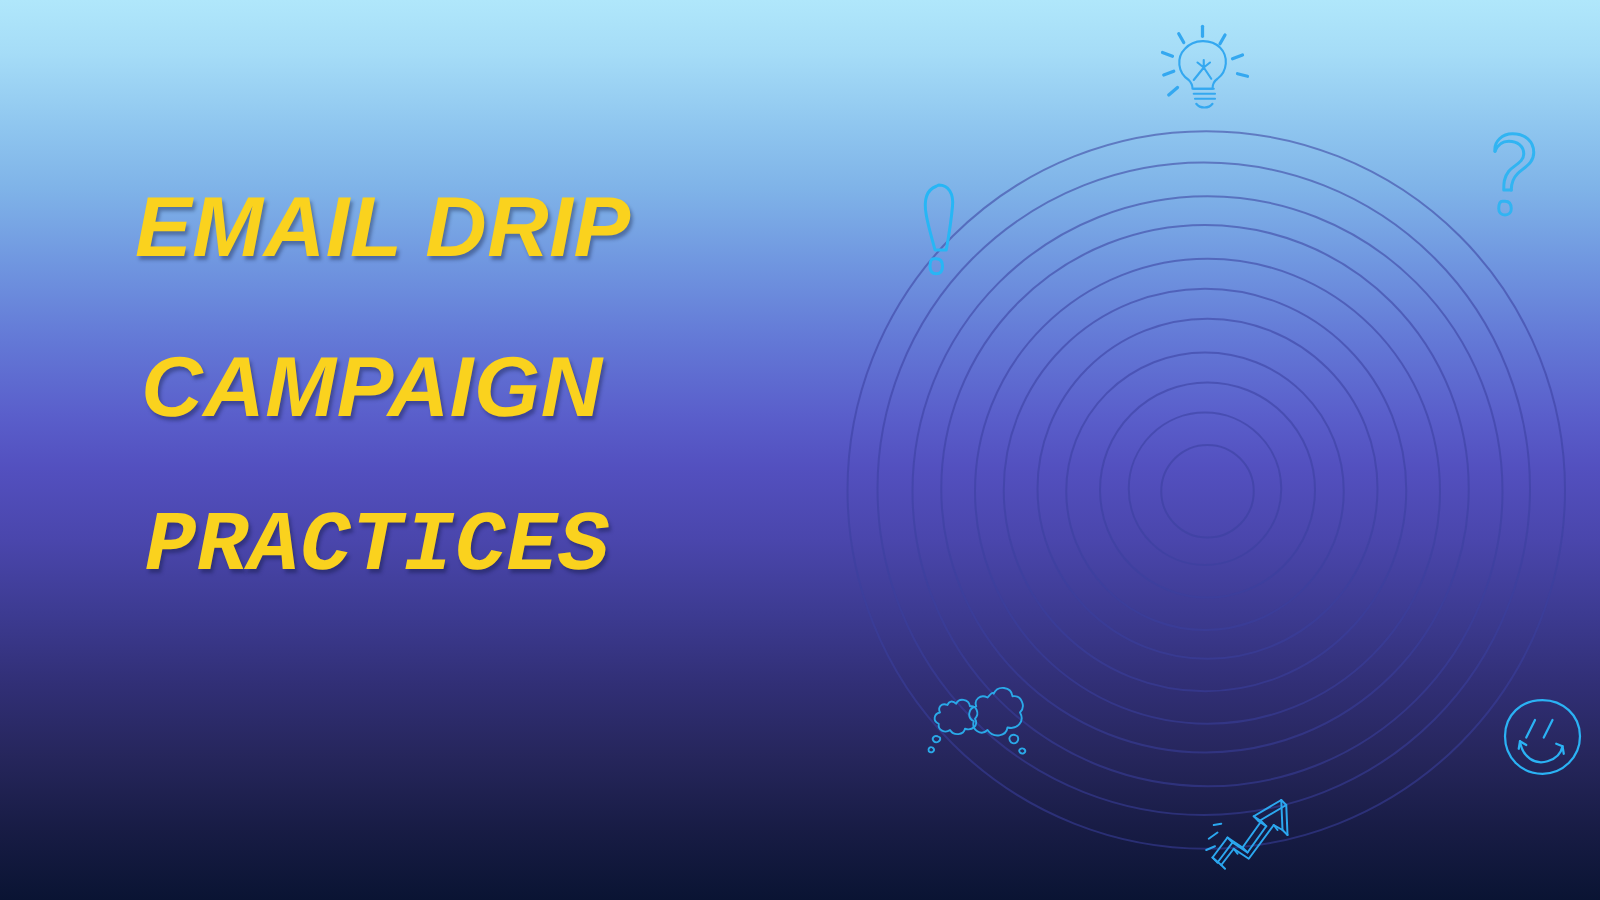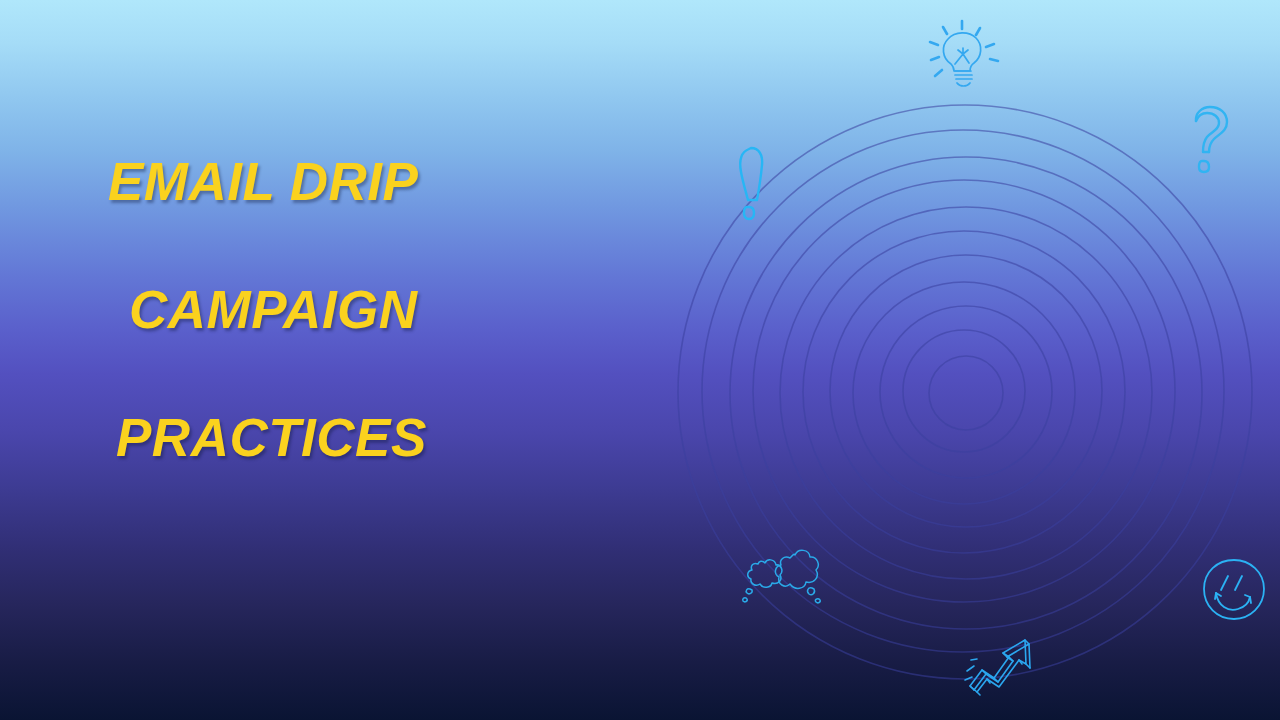--- a/index.html
+++ b/index.html
@@ -62,31 +62,31 @@
     top: 118px;
     width: 560px;
     z-index: 5;
   }
   .headline-line {
     display: block;
     color: #fad21e;
     font-family: "Liberation Sans", sans-serif;
     font-weight: bold;
     font-style: italic;
-    font-size: 53px;
+    font-size: 68px;
     line-height: 128px;
     letter-spacing: 0.5px;
     text-transform: uppercase;
     white-space: nowrap;
     text-shadow: 2px 3px 3px rgba(10, 16, 48, 0.35);
   }
   .headline-line.l1 { text-indent: 0px;  }
-  .headline-line.l2 { text-indent: 5px; margin-left: 16px;  }
+  .headline-line.l2 { text-indent: 5px;  }
   .headline-line.l3 { text-indent: 8px;  }
-  .headline-line.l4 { text-indent: 8px;  }
+  .headline-line.l4 { text-indent: 8px; font-family: Liberation Mono, monospace;  }
 </style>
 </head>
 <body>
 
 <div class="slide">
 
   <svg class="rings" viewBox="0 0 1280 720" xmlns="http://www.w3.org/2000/svg">
     <g fill="none" stroke="#3a3f9e" stroke-opacity="0.55" stroke-width="1.6">
       <circle cx="965" cy="392" r="287"></circle>
       <circle cx="963" cy="391" r="261"></circle>

